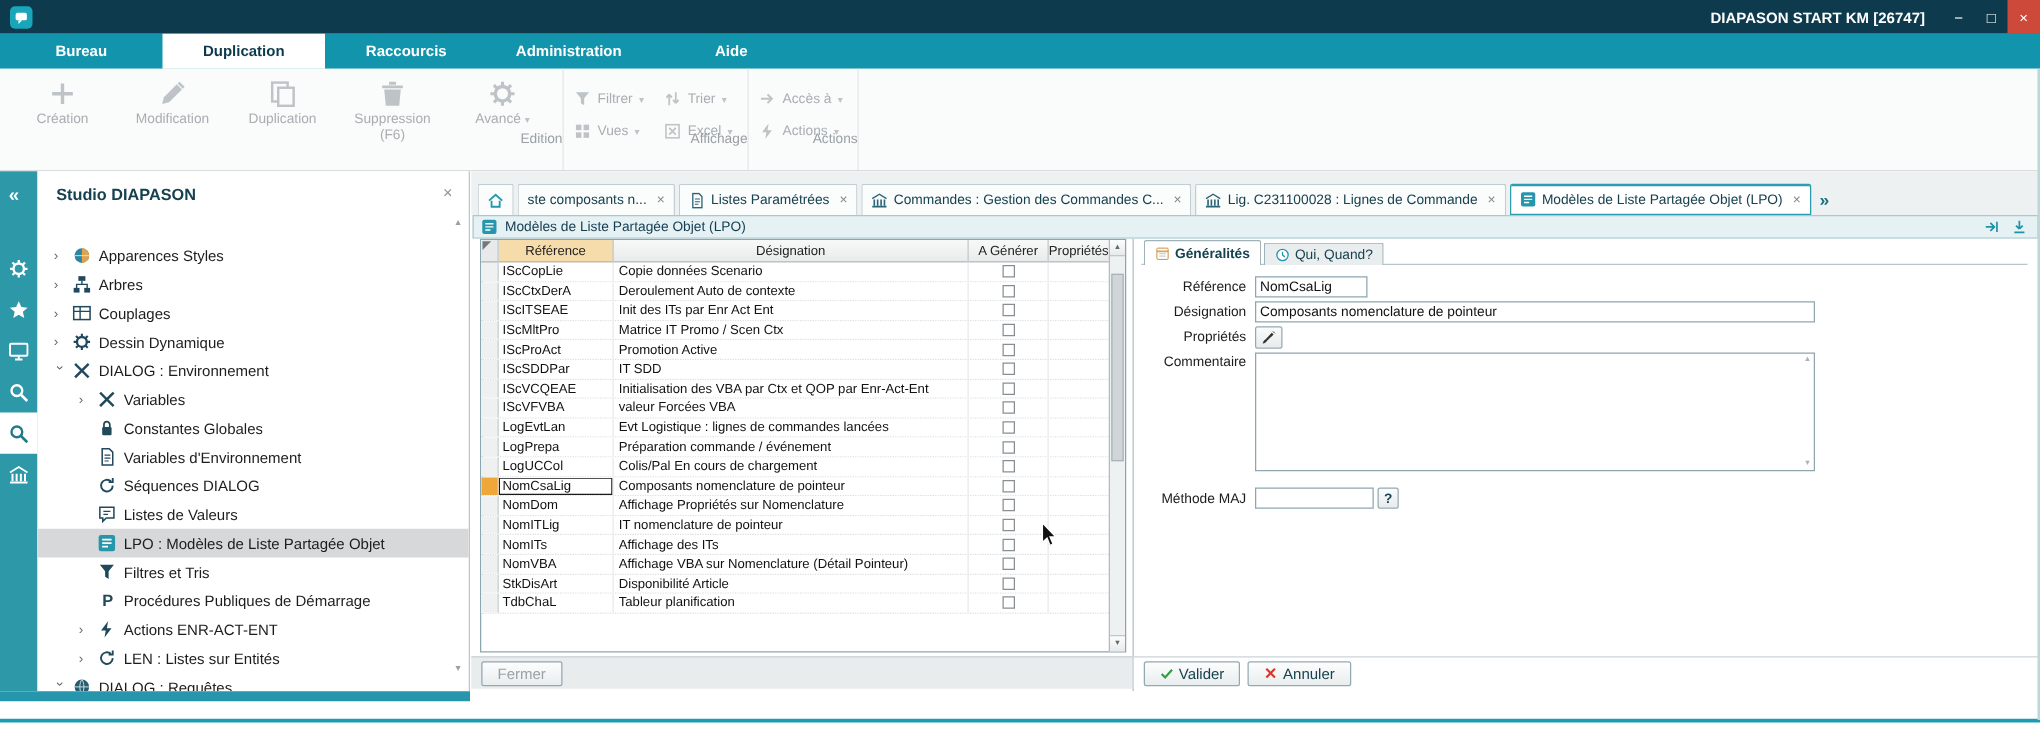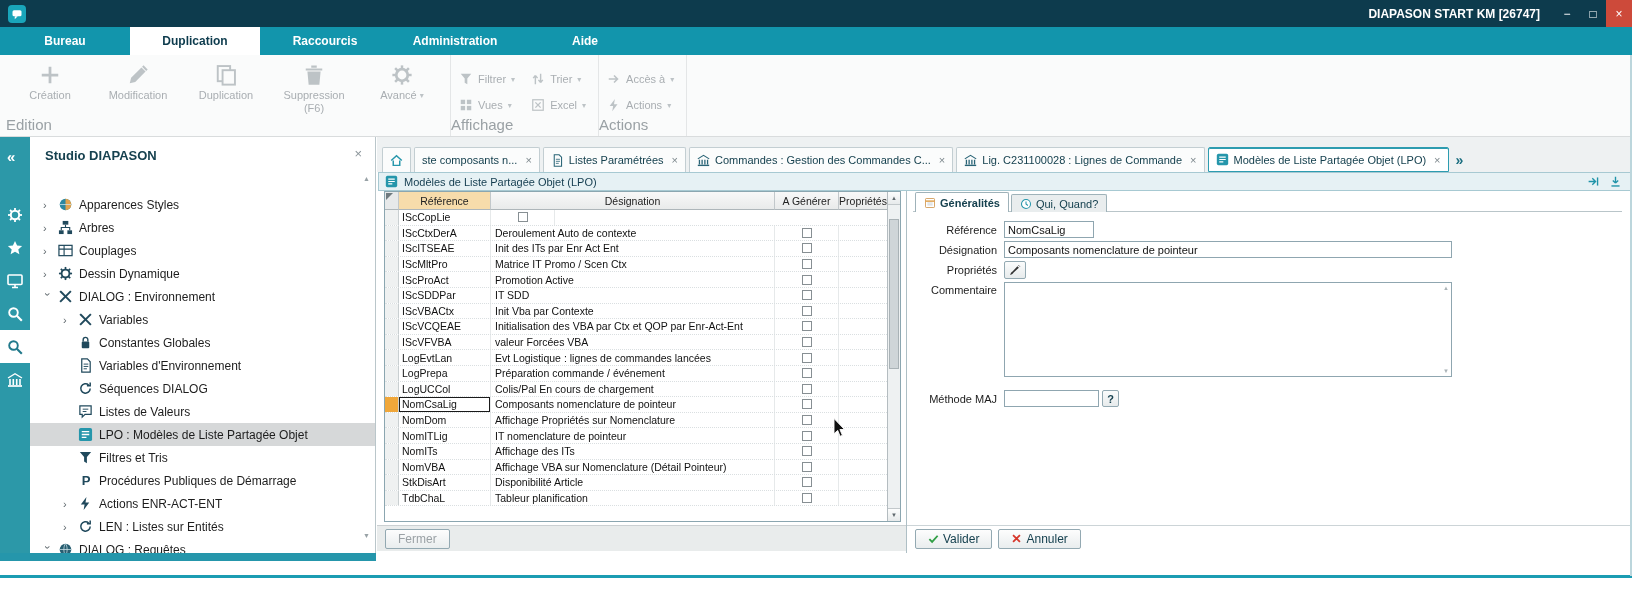--- a/index.html
+++ b/index.html
@@ -24,21 +24,21 @@
 .ribbon-group{position:relative;padding:5px 12px 16px 8px;border-right:1px solid #e4e6e7}
 .rb-box.large{display:flex;gap:16px}
 .rbtn-large{width:72px;display:flex;flex-direction:column;align-items:center;padding-top:4px;gap:3px;color:#a9aeb2;font-size:11px;text-align:center}
 .rbtn-large .ricon{width:22px;height:22px;color:#bdc3c6}
 .lrow{display:flex;align-items:center;gap:3px;justify-content:center;flex-wrap:wrap;line-height:1.15}
 .rb-box.small{display:grid;grid-template-columns:auto;row-gap:4px;column-gap:16px;margin-top:8px}
 .rb-box.small.cols2{grid-template-columns:auto auto}
 .rbtn-small{display:flex;align-items:center;gap:5px;color:#a9aeb2;font-size:11px;height:22px}
 .rbtn-small .ricon{width:14px;height:14px;color:#bdc3c6}
 .caret{font-size:8px;color:#bdc3c6}
-.group-label{position:absolute;left:0;right:0;bottom:3px;text-align:left;font-size:15px;color:#9aa1a5}
+.group-label{position:absolute;left:0;right:0;bottom:19px;text-align:right;font-size:11px;color:#9aa1a5}
 
 
 .main{position:absolute;top:137px;left:0;width:1632px;height:416px;background:#fff}
 
 
 .iconstrip{position:absolute;left:0;top:0;width:30px;height:416px;background:#2c98a8;display:flex;flex-direction:column;align-items:center;padding-top:3px}
 .strip-item{width:30px;height:33px;display:flex;align-items:center;justify-content:center;color:#fff;flex:none}
 .strip-item.gap{margin-top:25px}
 .strip-item.active{background:#fff;color:#21798b}
 .sicon{width:16px;height:16px}
@@ -661,20 +661,21 @@
                 </div>
               <div class="th c-ref sorted">Référence</div>
               <div class="th c-des">Désignation</div>
               <div class="th c-gen">A Générer</div>
               <div class="th c-prop">Propriétés</div>
             </div>
             <div class="tbody">
                 <div class="trow">
                   <div class="td c-mark"></div>
                   <div class="td c-ref">IScCopLie</div>
+                  <div class="td c-des">Copie données Scenario</div>
                   <div class="td c-gen">
                     <div class="cb"></div>
                   </div>
                   <div class="td c-prop"></div>
                 </div>
                 <div class="trow">
                   <div class="td c-mark"></div>
                   <div class="td c-ref">IScCtxDerA</div>
                   <div class="td c-des">Deroulement Auto de contexte</div>
                   <div class="td c-gen">
@@ -706,29 +707,20 @@
                   <div class="td c-des">Promotion Active</div>
                   <div class="td c-gen">
                     <div class="cb"></div>
                   </div>
                   <div class="td c-prop"></div>
                 </div>
                 <div class="trow">
                   <div class="td c-mark"></div>
                   <div class="td c-ref">IScSDDPar</div>
                   <div class="td c-des">IT SDD</div>
-                  <div class="td c-gen">
-                    <div class="cb"></div>
-                  </div>
-                  <div class="td c-prop"></div>
-                </div>
-                <div class="trow">
-                  <div class="td c-mark"></div>
-                  <div class="td c-ref">IScVBACtx</div>
-                  <div class="td c-des">Init Vba par Contexte</div>
                   <div class="td c-gen">
                     <div class="cb"></div>
                   </div>
                   <div class="td c-prop"></div>
                 </div>
                 <div class="trow">
                   <div class="td c-mark"></div>
                   <div class="td c-ref">IScVCQEAE</div>
                   <div class="td c-des">Initialisation des VBA par Ctx et QOP par Enr-Act-Ent</div>
                   <div class="td c-gen">

